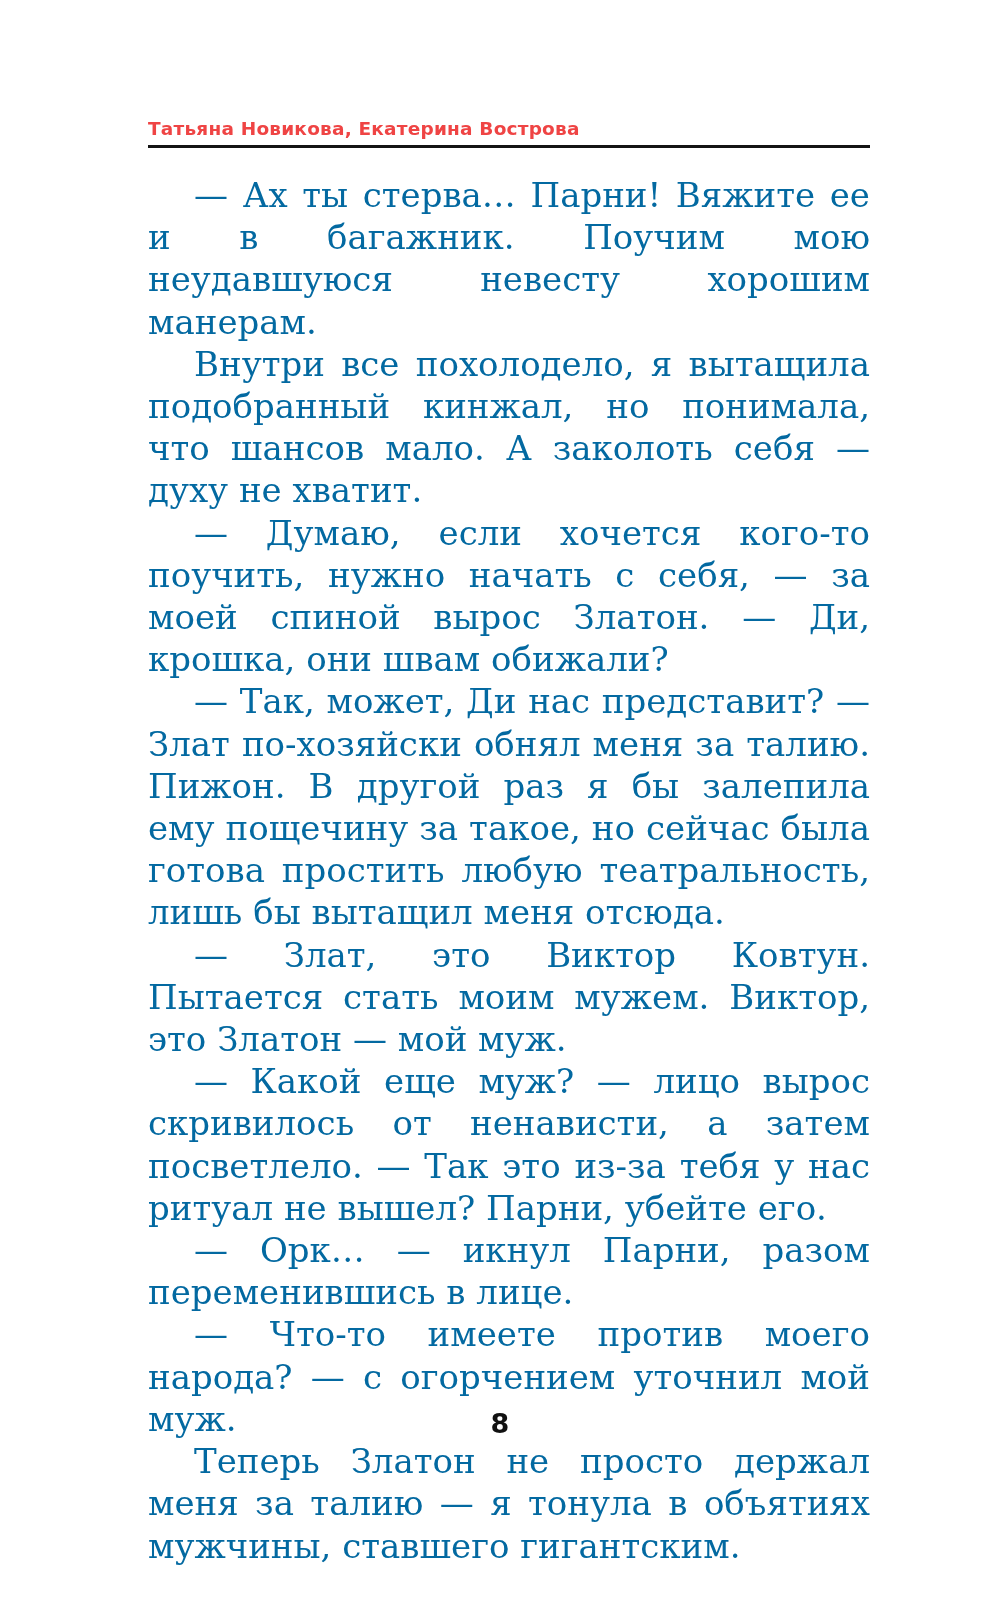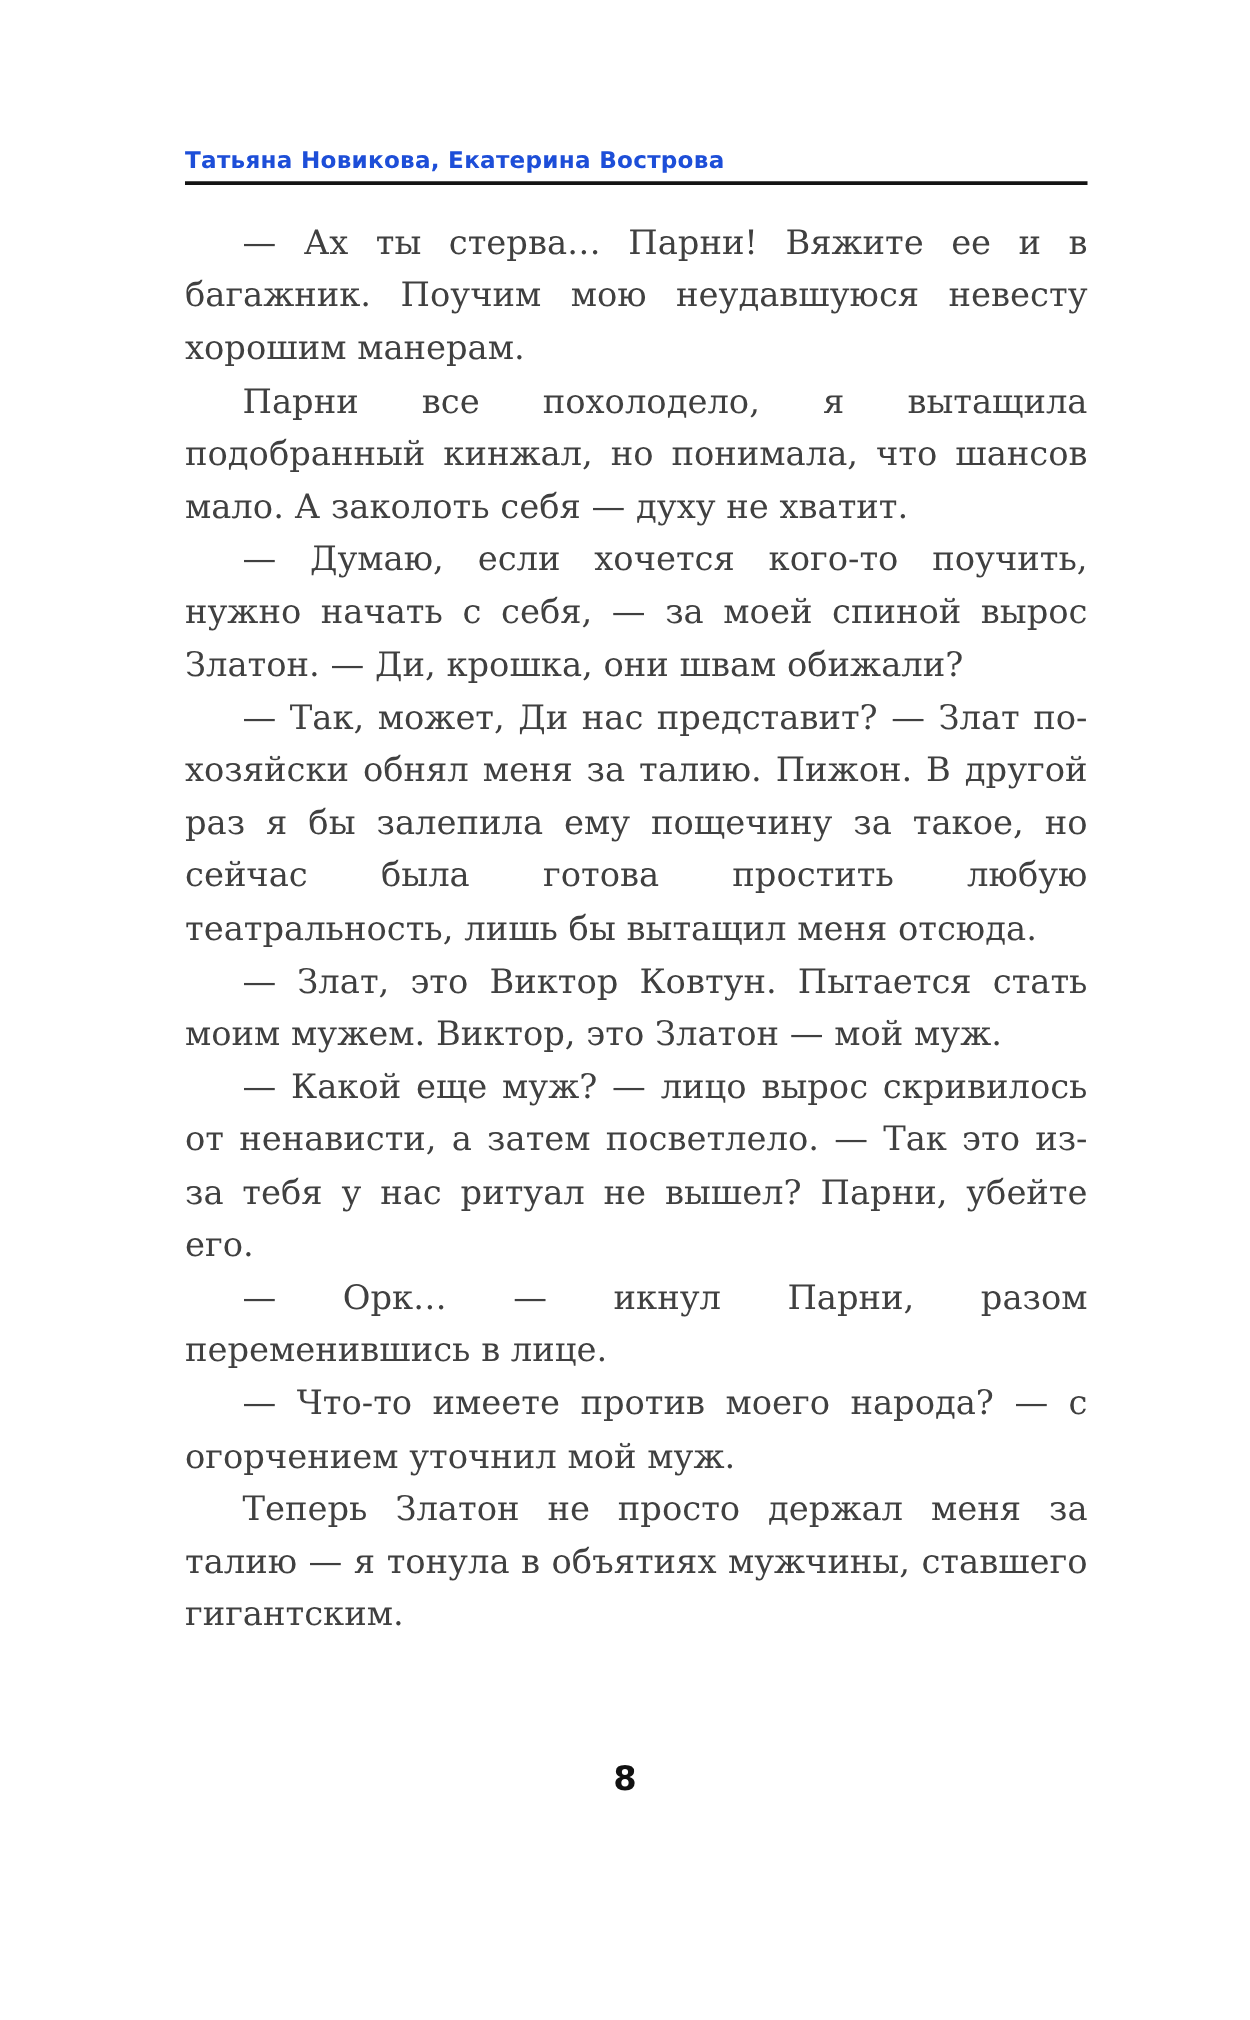--- a/index.html
+++ b/index.html
@@ -21,35 +21,35 @@
     position: absolute;
     left: 148px;
     top: 118px;
     width: 722px;
   }
   .running-head {
     font-family: "DejaVu Sans", sans-serif;
     font-size: 18.5px;
     font-weight: 600;
     letter-spacing: 0.2px;
-    color: #1d4ed8;
+    color: #ef4444;
     white-space: nowrap;
   }
   .rule {
     margin-top: 6px;
     border-bottom: 3px solid #141414;
     width: 100%;
   }
   .body-text {
     margin-top: 26px;
-    font-size: 27px;
+    font-size: 34px;
     line-height: 42.2px;
     text-align: justify;
     text-justify: inter-word;
-    color: #404040;
+    color: #0369a1;
     hyphens: manual;
   }
   .body-text p {
     margin: 0;
     text-indent: 46px;
   }
   .folio {
     position: absolute;
     left: 0;
     right: 0;
@@ -63,21 +63,21 @@
 </style>
 </head>
 <body>
 
 <div class="page">
   <div class="content">
     <div class="running-head">Татьяна Новикова, Екатерина Вострова</div>
     <div class="rule"></div>
     <div class="body-text">
       <p>— Ах ты стерва… Парни! Вяжите ее и в багажник. Поучим мою неудавшуюся невесту хорошим манерам.</p>
-      <p>Парни все похолодело, я вытащила подобранный кинжал, но понимала, что шансов мало. А заколоть себя — духу не хватит.</p>
+      <p>Внутри все похолодело, я вытащила подобранный кинжал, но понимала, что шансов мало. А заколоть себя — духу не хватит.</p>
       <p>— Думаю, если хочется кого-то поучить, нужно начать с себя, — за моей спиной вырос Златон. — Ди, крошка, они швам обижали?</p>
       <p>— Так, может, Ди нас представит? — Злат по-хозяйски обнял меня за талию. Пижон. В другой раз я бы залепила ему пощечину за такое, но сейчас была готова простить любую театральность, лишь бы вытащил меня отсюда.</p>
       <p>— Злат, это Виктор Ковтун. Пытается стать моим мужем. Виктор, это Златон — мой муж.</p>
       <p>— Какой еще муж? — лицо вырос скривилось от ненависти, а затем посветлело. — Так это из-за тебя у нас ритуал не вышел? Парни, убейте его.</p>
       <p>— Орк… — икнул Парни, разом переменившись в лице.</p>
       <p>— Что-то имеете против моего народа? — с огорчением уточнил мой муж.</p>
       <p>Теперь Златон не просто держал меня за талию — я тонула в объятиях мужчины, ставшего гигантским.</p>
     </div>
   </div>
   <div class="folio">8</div>

